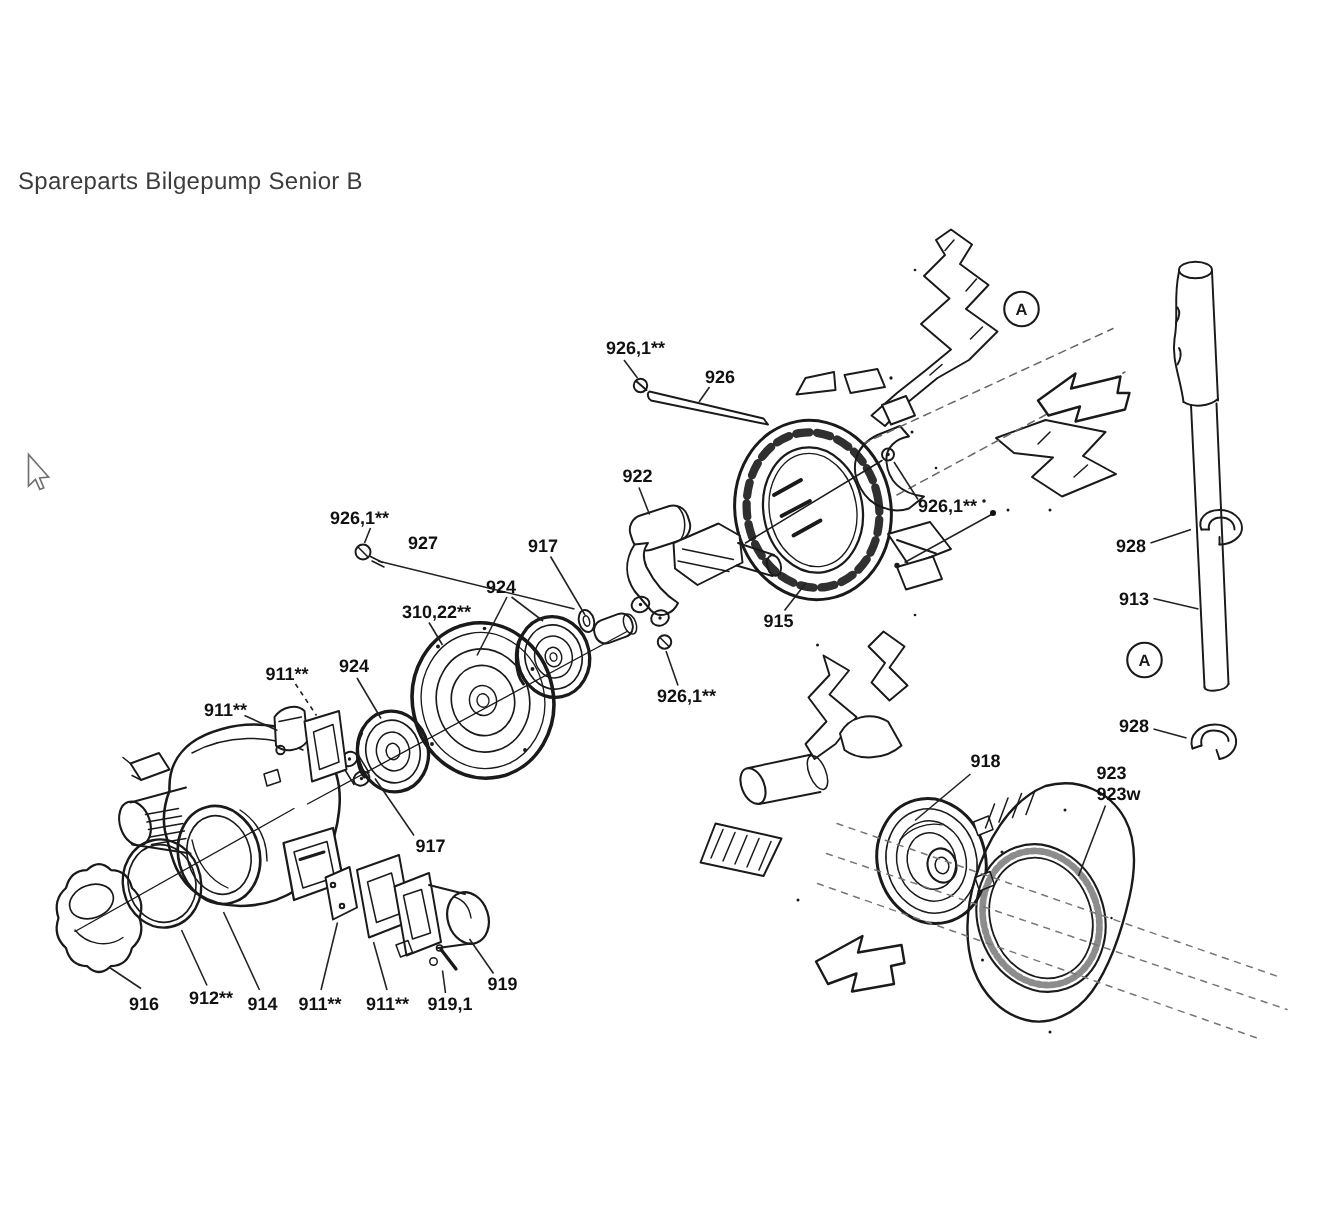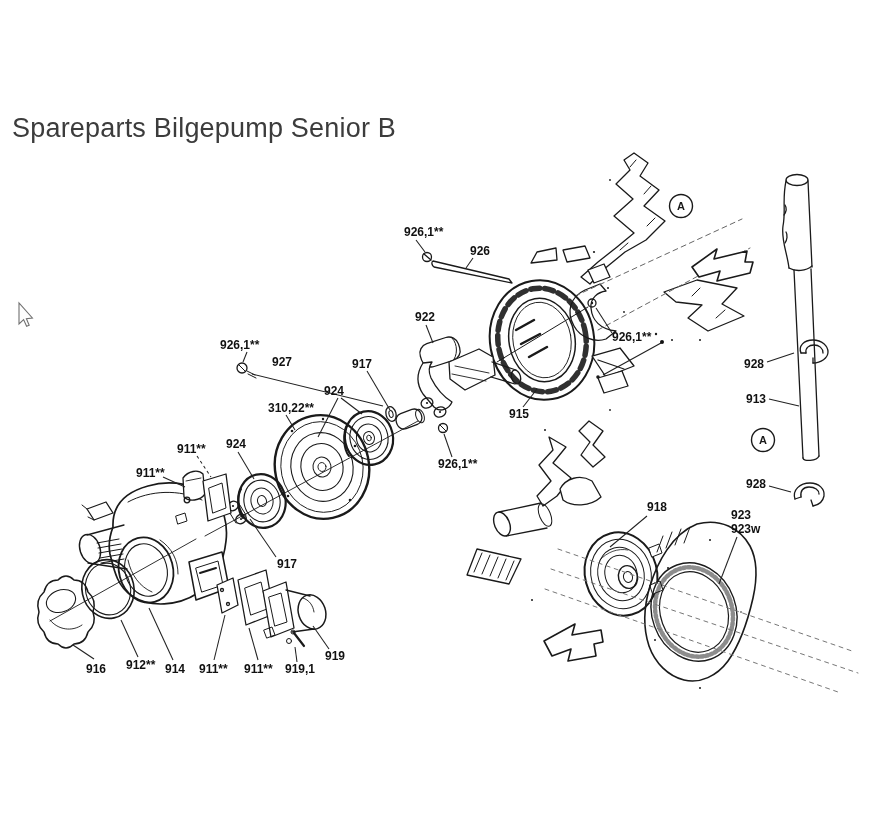--- a/index.html
+++ b/index.html
@@ -1,18 +1,18 @@
 <!DOCTYPE html>
 <html><head>
 <meta charset="utf-8">
 <style>
   html,body{margin:0;padding:0;background:#ffffff;}
   body{width:890px;height:820px;position:relative;overflow:hidden;
        font-family:"Liberation Sans",sans-serif;}
-  .page-title{position:absolute;left:12px;top:113px;font-size:27px;
+  .page-title{position:absolute;left:12px;top:113px;font-size:16px;
        letter-spacing:.2px;color:#3c3c3c;white-space:nowrap;}
   svg{position:absolute;left:0;top:0;}
   .plbl{font-family:"Liberation Sans",sans-serif;font-size:12px;font-weight:700;
        fill:#111;}
   .mlbl{font-family:"Liberation Sans",sans-serif;font-size:11px;font-weight:600;
        fill:#1a1a1a;}
   .leader{stroke:#222;stroke-width:1.05;fill:none;}
   .leader.dashed{stroke-dasharray:3,3;}
 </style>
 </head>

